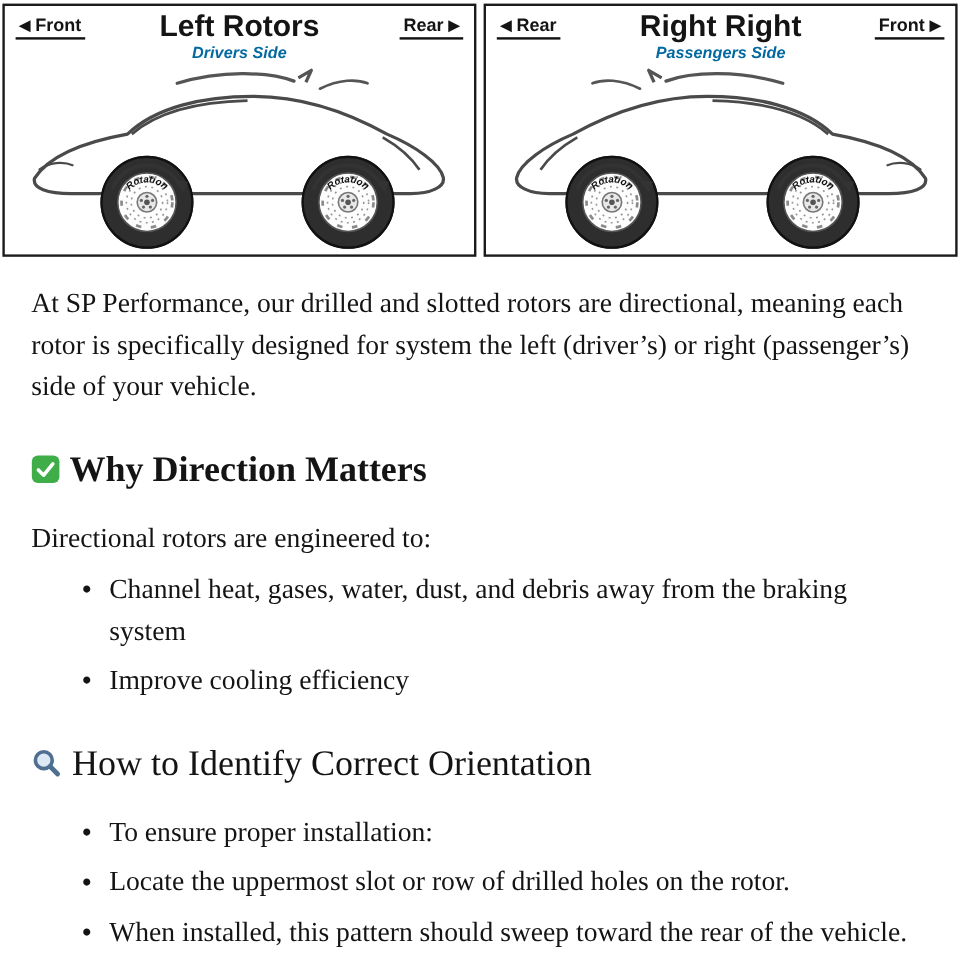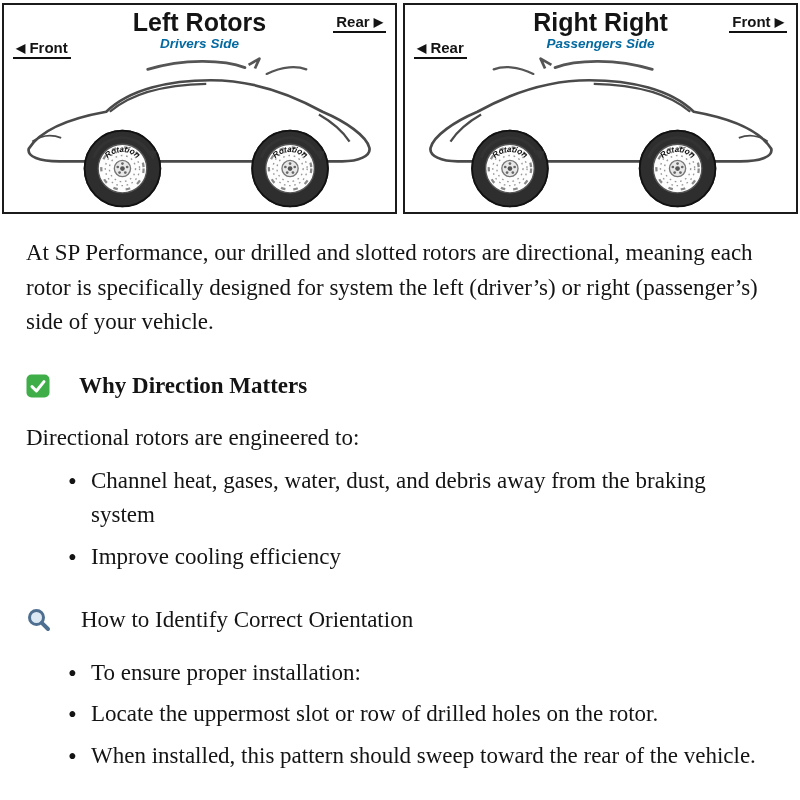--- a/index.html
+++ b/index.html
@@ -14,32 +14,32 @@
   .panel {
     flex:1 1 0; border:2px solid #1b1b1b; height:211px; background:#fff;
     position:relative; overflow:hidden;
   }
   .panel-header { position:relative; height:50px; font-family:"Liberation Sans", sans-serif; }
   .dir {
     position:absolute; top:8px; font-weight:bold; font-size:15px;
     border-bottom:2.5px solid #111; padding:0 3px 1px 3px; white-space:nowrap;
     font-family:"Liberation Sans", sans-serif;
   }
-  .dir.left { left:9px;margin-top:26px; }
+  .dir.left { left:9px; }
   .dir.right { right:9px; }
   .tri { font-size:12px; position:relative; top:-1px; }
   .panel-title { text-align:center; font-weight:bold; font-size:25px; line-height:1.02; padding-top:5px; }
   .panel-sub { text-align:center; font-weight:bold; font-style:italic; font-size:13.5px; color:#0369a1; }
   .car-svg { display:block; width:100%; height:155px; }
   .rot-text { font:italic bold 9px "Liberation Sans", sans-serif; fill:#101010; }
 
   
   .content { padding:8px 30px 26px 26px; font-size:23px; line-height:1.5; }
   .intro { margin:14px 0 20px 0; }
-  .heading { display:flex; align-items:center; gap:29px; font-size:23px; margin:29px 0 18px 0; }
+  .heading { display:flex; align-items:center; gap:8px; font-size:30px; margin:29px 0 18px 0; }
   .heading.bold { font-weight:bold; }
   .heading .icon { display:inline-flex; flex:0 0 auto; }
   .lead { margin:18px 0 8px 0; }
   ul.bullets { list-style:none; margin:8px 0 14px 0; padding:0 0 0 40px; }
   ul.bullets li { position:relative; padding-left:25px; margin:7px 0; }
   ul.bullets li::before { content:"\2022"; position:absolute; left:2px; top:-1px; font-size:25px; }
 </style>
 </head>
 <body>
 

